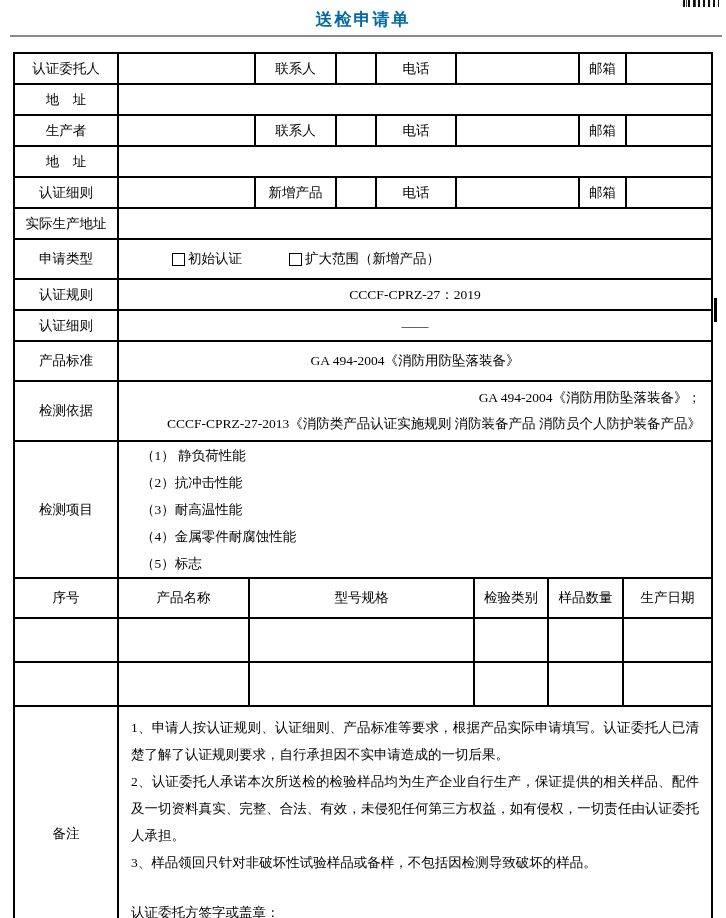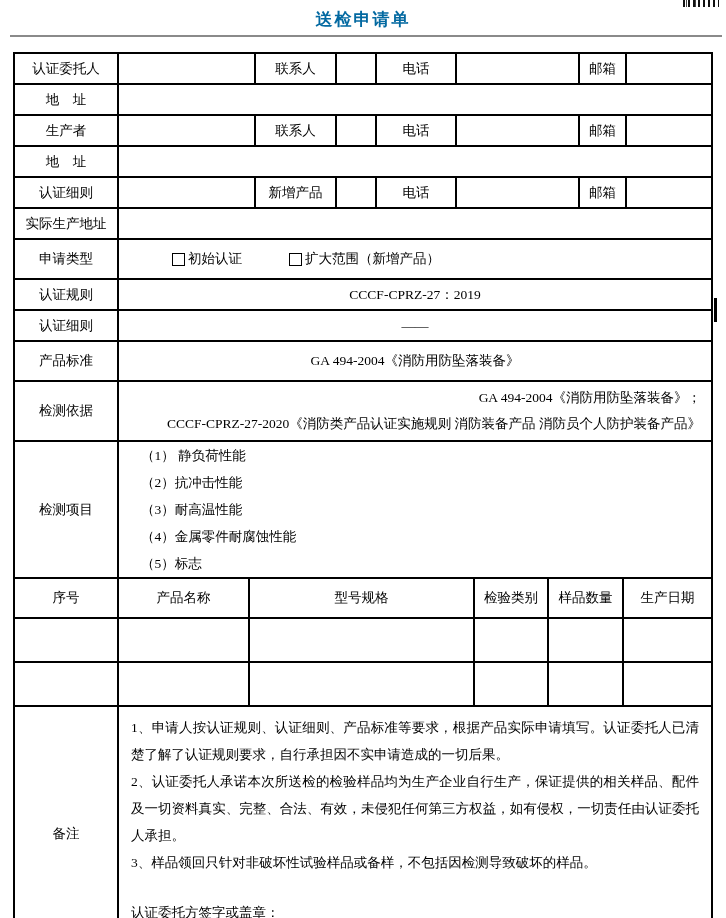--- a/index.html
+++ b/index.html
@@ -140,21 +140,21 @@
       <td colspan="7" class="ctr">——</td>
     </tr>
     <tr class="h32">
       <td class="lbl">产品标准</td>
       <td colspan="7" class="ctr">GA 494-2004《消防用防坠落装备》</td>
     </tr>
     <tr class="h60">
       <td class="lbl">检测依据</td>
       <td colspan="7" class="basis">
         <div>GA 494-2004《消防用防坠落装备》；</div>
-        <div>CCCF-CPRZ-27-2020《消防类产品认证实施规则 消防装备产品 消防员个人防护装备产品》</div>
+        <div>CCCF-CPRZ-27-2013《消防类产品认证实施规则 消防装备产品 消防员个人防护装备产品》</div>
       </td>
     </tr>
     <tr class="h136">
       <td class="lbl">检测项目</td>
       <td colspan="7" class="test-items">
         <div>（1） 静负荷性能</div>
         <div>（2）抗冲击性能</div>
         <div>（3）耐高温性能</div>
         <div>（4）金属零件耐腐蚀性能</div>
         <div>（5）标志</div>

